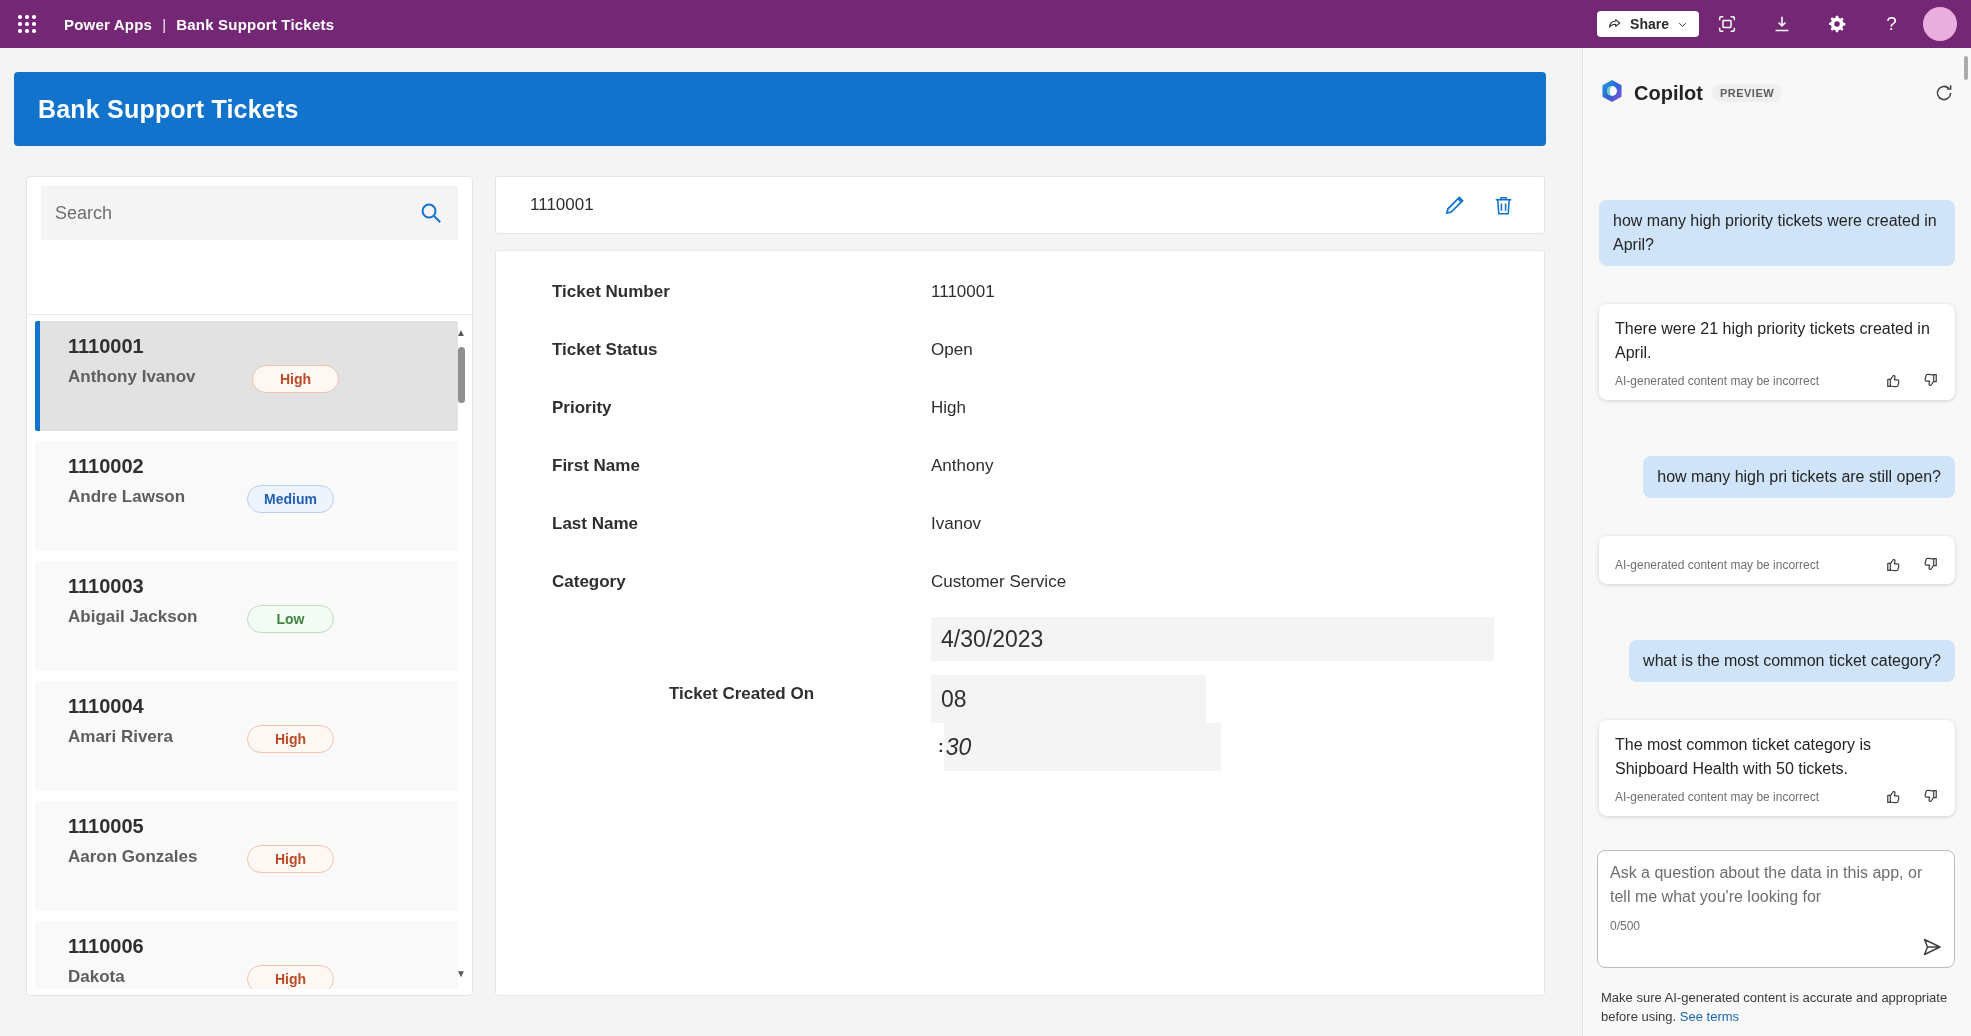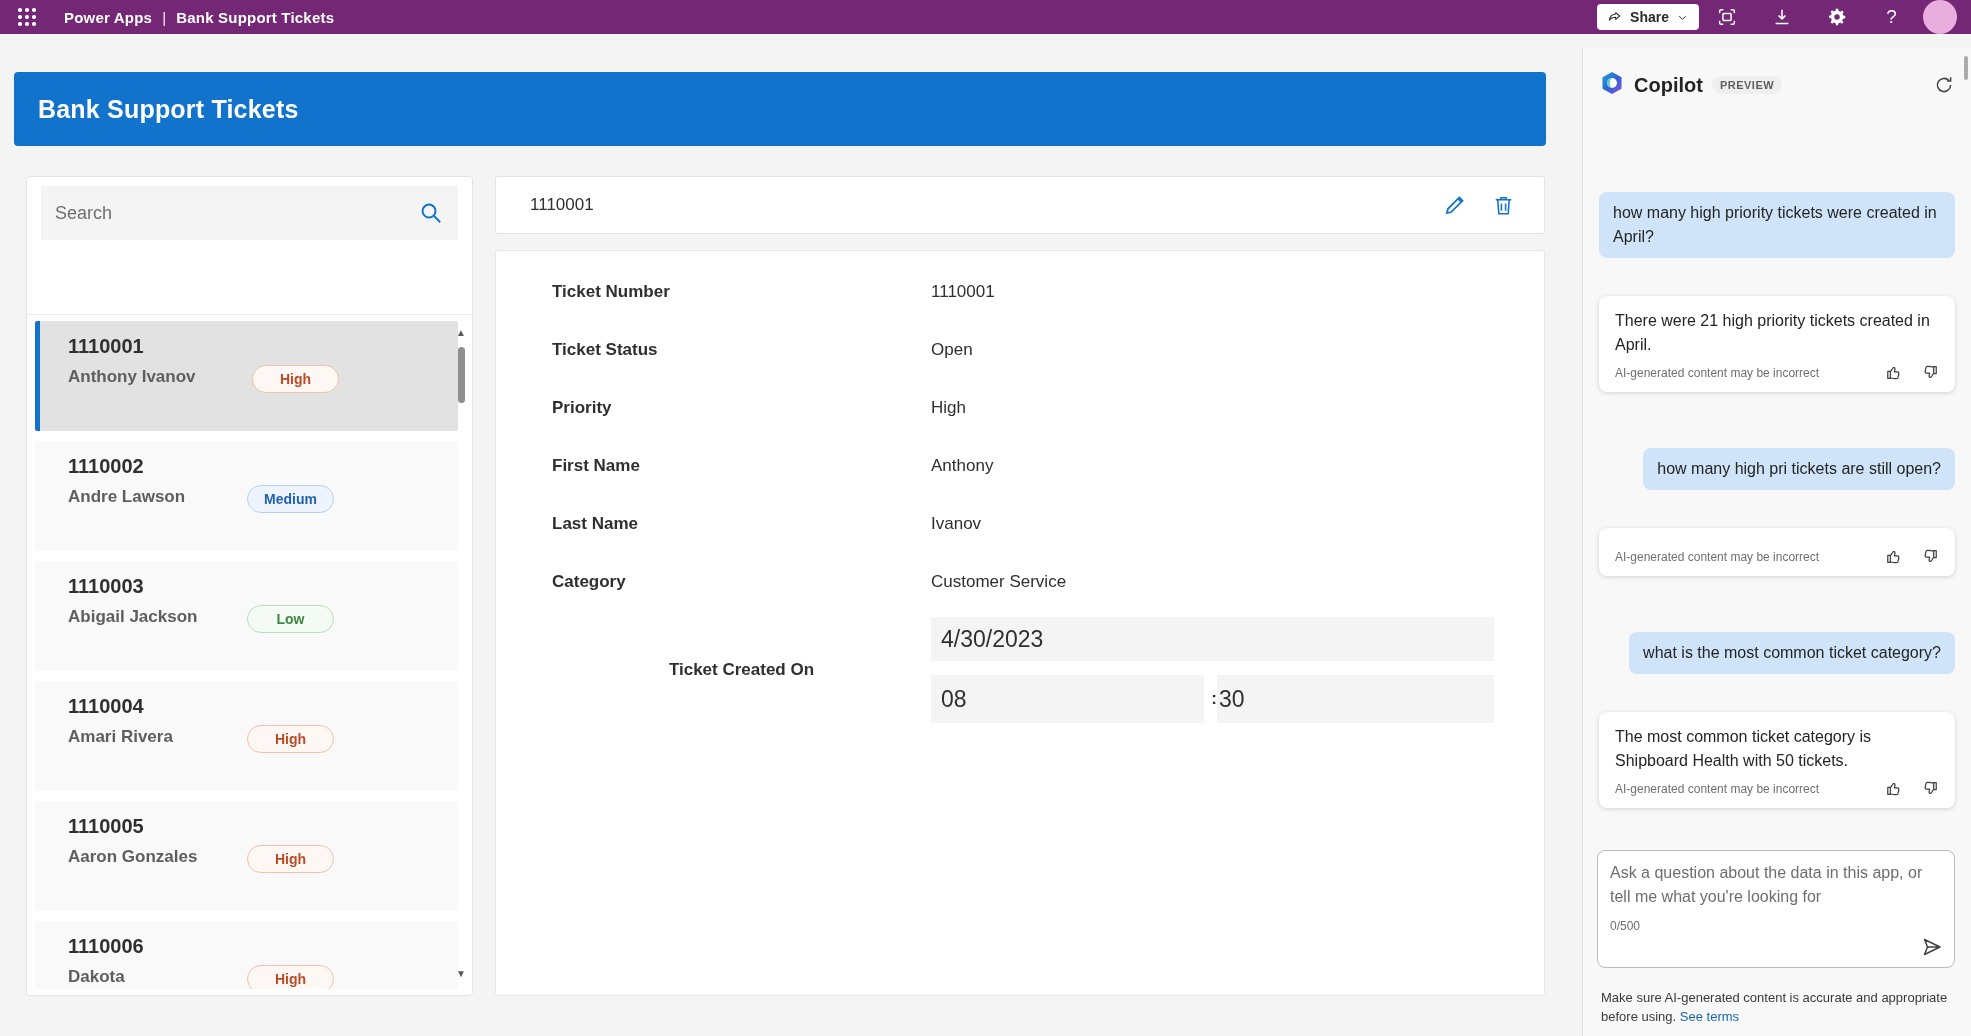--- a/index.html
+++ b/index.html
@@ -5,21 +5,21 @@
   * { margin:0; padding:0; box-sizing:border-box; }
   html,body { width:1971px; height:1036px; }
   body {
     font-family:"Liberation Sans","DejaVu Sans",sans-serif;
     background:#F4F4F4; color:#333; overflow:hidden; position:relative;
   }
   .canvas { position:absolute; inset:0; }
 
   
   .topbar {
-    position:absolute; left:0; top:0; width:1971px; height:34px;
+    position:absolute; left:0; top:0; width:1971px; height:48px;
     background:#742774; display:flex; align-items:center; color:#fff;
   }
   .waffle { width:26px; height:26px; margin-left:14px; display:grid;
     grid-template-columns:repeat(3,1fr); gap:3px; padding:4px; cursor:pointer; }
   .waffle i { width:3.5px; height:3.5px; border-radius:50%; background:#fff; }
   .topbar-title { margin-left:24px; font-size:15px; font-weight:700; letter-spacing:.2px; }
   .topbar-title .sep { font-weight:400; margin:0 10px; opacity:.9; }
   .topbar-right { margin-left:auto; display:flex; align-items:center; gap:0; }
   .share-btn {
     display:flex; align-items:center; gap:7px; background:#fff; color:#2b2b2b;
@@ -97,31 +97,31 @@
     background:#fff; border:1px solid #E7E7E7; border-radius:3px; padding-top:12px;
   }
   .f-row { display:flex; align-items:center; height:58px; }
   .f-label { margin-left:56px; width:379px; font-size:17px; font-weight:700; color:#2F2F2F; flex:none; }
   .f-value { font-size:17px; color:#2F2F2F; }
   .created-row { display:flex; margin-top:6px; }
   .created-row .f-label { align-self:center;text-align:center; }
   .created-inputs { width:563px; }
   .gray-input { background:#F4F4F4; display:flex; align-items:center; font-size:23px; color:#2F2F2F; }
   .gray-input.date { width:563px; height:44px; padding-left:10px; }
-  .time-row { display:flex; margin-top:14px; align-items:stretch; }
+  .time-row { display:flex; margin-top:14px; align-items:stretch;flex-direction:column; }
   .gray-input.hour { width:275px; height:48px; padding-left:10px; }
   .minute-wrap { display:flex; margin-left:11px; }
-  .gray-input.minute { width:277px; height:48px; }
+  .gray-input.minute { width:277px; height:48px;font-style:italic; }
   .colon { font-size:17px; font-weight:700; color:#2F2F2F; align-self:center; margin-left:-4px; }
   .gray-input.minute span { margin-left:2px; }
 
   
   .copilot {
     position:absolute; left:1582px; top:48px; width:389px; height:988px;
-    background:#F8F8F8; border-left:1px solid #E2E2E2; padding:8px 16px;
+    background:#F8F8F8; border-left:1px solid #E2E2E2; padding:16px 16px;
   }
   .cp-header { display:flex; align-items:center; margin-top:14px; height:30px; }
   .cp-logo { flex:none; }
   .cp-title { font-size:20px; font-weight:700; color:#242424; margin-left:9px; }
   .cp-preview {
     margin-left:9px; font-size:11px; font-weight:600; color:#5F5F5F; letter-spacing:.5px;
     background:#EFEFEF; border-radius:9px; padding:3px 8px;
   }
   .cp-refresh { margin-left:auto; cursor:pointer; display:flex; }
   .chat { margin-top:92px; display:flex; flex-direction:column; }

